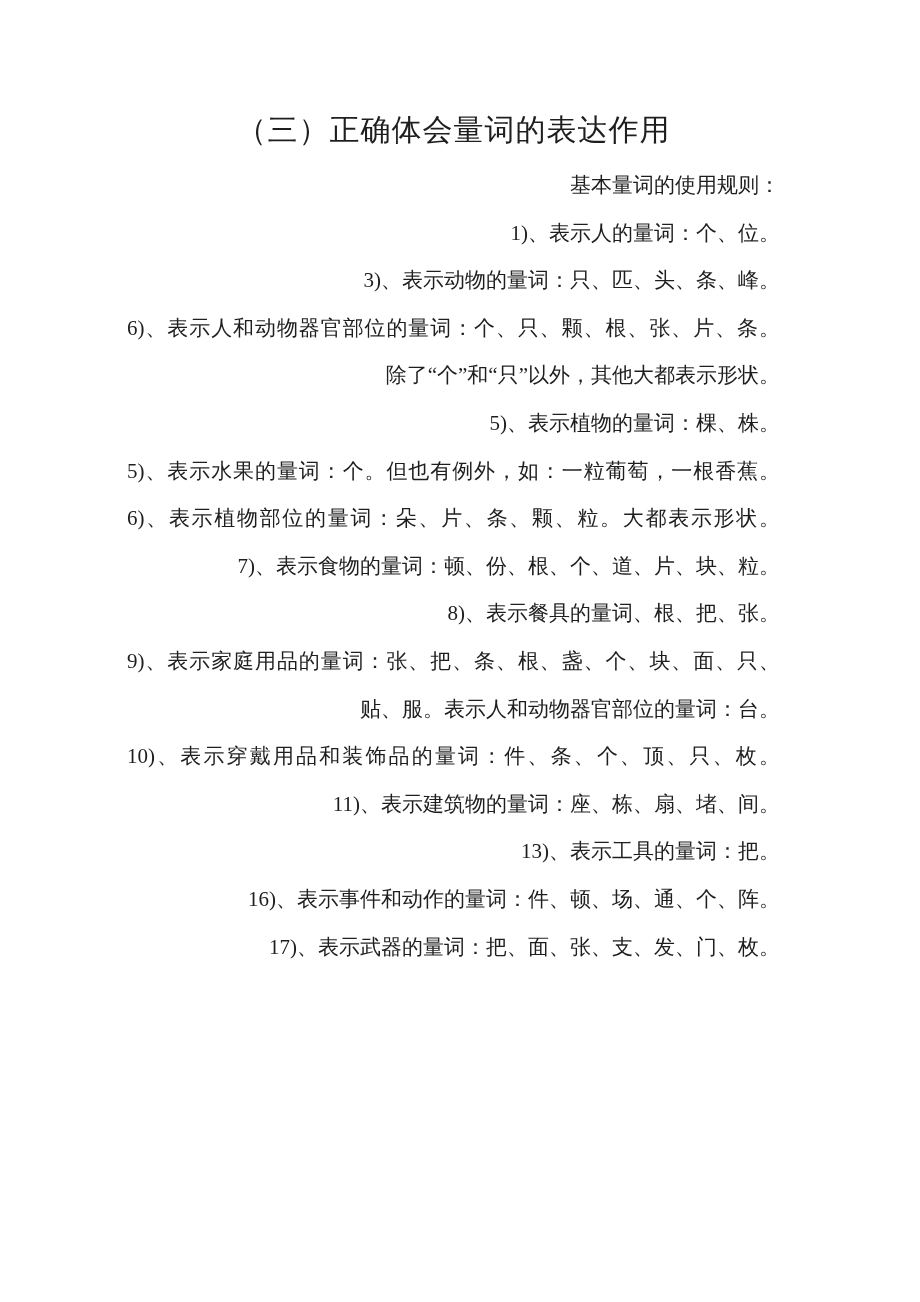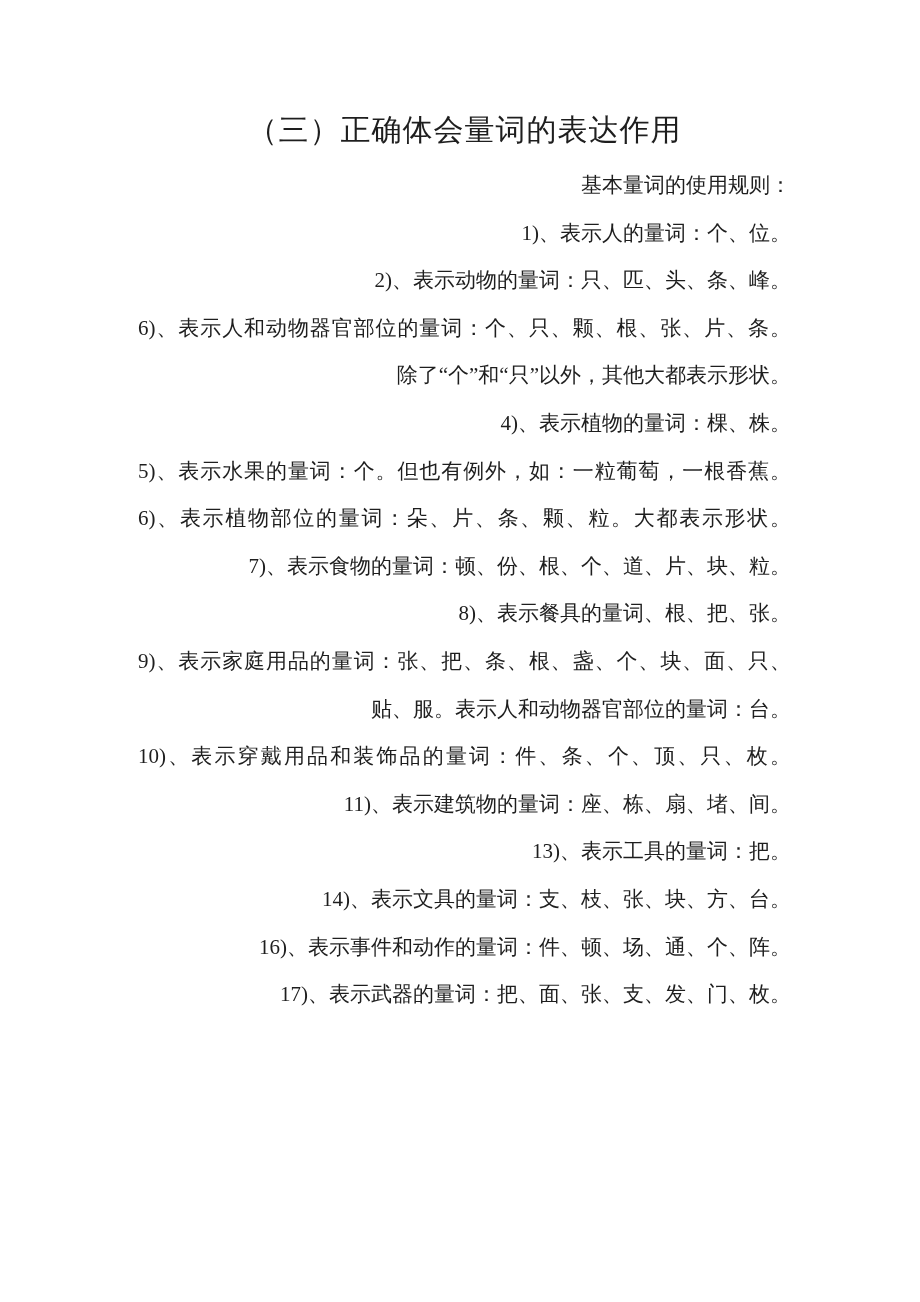--- a/index.html
+++ b/index.html
@@ -12,21 +12,21 @@
     width: 920px;
     height: 1302px;
     margin: 0 auto;
     background: #ffffff;
     color: #1e1e1e;
     font-family: "Liberation Serif", "DejaVu Serif", serif;
     overflow: hidden;
   }
   .content {
     position: absolute;
-    left: 138px;
+    left: 127px;
     top: 0;
     width: 653px;
   }
   .doc-title {
     margin-top: 108px;
     height: 44px;
     line-height: 44px;
     font-size: 30px;
     text-align: center;
     letter-spacing: 1px;
@@ -57,32 +57,31 @@
 <body>
 
 <div class="page">
   <div class="content">
 
     <div class="doc-title">（三）正确体会量词的表达作用</div>
 
     <div class="body-lines">
       <div class="line">基本量词的使用规则：</div>
       <div class="line">1)、表示人的量词：个、位。</div>
-      <div class="line">2)、表示动物的量词：只、匹、头、条、峰。</div>
+      <div class="line">3)、表示动物的量词：只、匹、头、条、峰。</div>
       <div class="line stretch">6)、表示人和动物器官部位的量词：个、只、颗、根、张、片、条。</div>
       <div class="line cont-deep">除了“个”和“只”以外，其他大都表示形状。</div>
-      <div class="line">4)、表示植物的量词：棵、株。</div>
+      <div class="line">5)、表示植物的量词：棵、株。</div>
       <div class="line stretch">5)、表示水果的量词：个。但也有例外，如：一粒葡萄，一根香蕉。</div>
       <div class="line stretch">6)、表示植物部位的量词：朵、片、条、颗、粒。大都表示形状。</div>
       <div class="line">7)、表示食物的量词：顿、份、根、个、道、片、块、粒。</div>
       <div class="line">8)、表示餐具的量词、根、把、张。</div>
       <div class="line stretch">9)、表示家庭用品的量词：张、把、条、根、盏、个、块、面、只、</div>
       <div class="line cont-shallow">贴、服。表示人和动物器官部位的量词：台。</div>
       <div class="line stretch">10)、表示穿戴用品和装饰品的量词：件、条、个、顶、只、枚。</div>
       <div class="line">11)、表示建筑物的量词：座、栋、扇、堵、间。</div>
       <div class="line">13)、表示工具的量词：把。</div>
-      <div class="line">14)、表示文具的量词：支、枝、张、块、方、台。</div>
       <div class="line">16)、表示事件和动作的量词：件、顿、场、通、个、阵。</div>
       <div class="line">17)、表示武器的量词：把、面、张、支、发、门、枚。</div>
     </div>
 
   </div>
 </div>
 
 </body></html>

